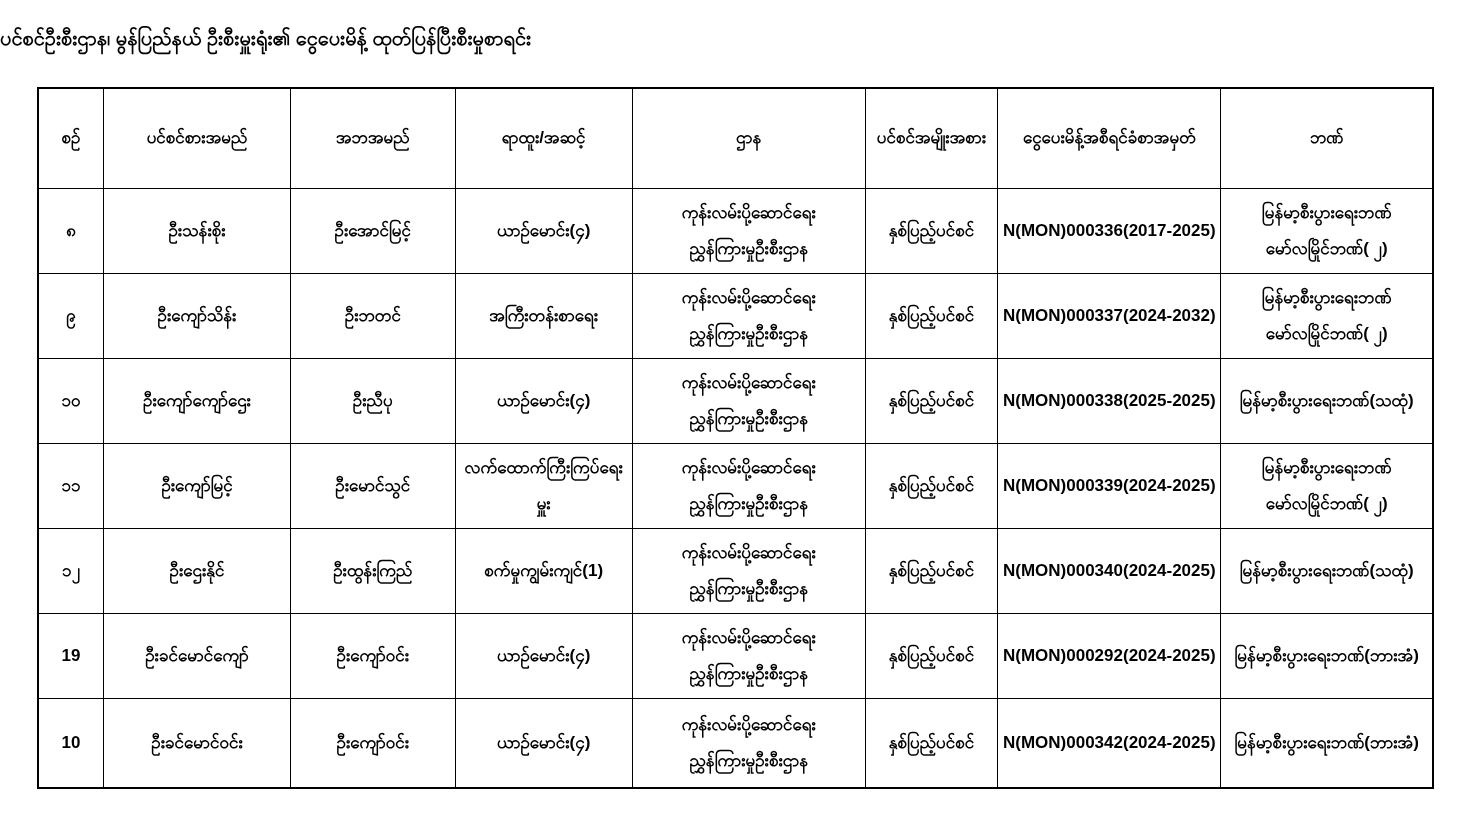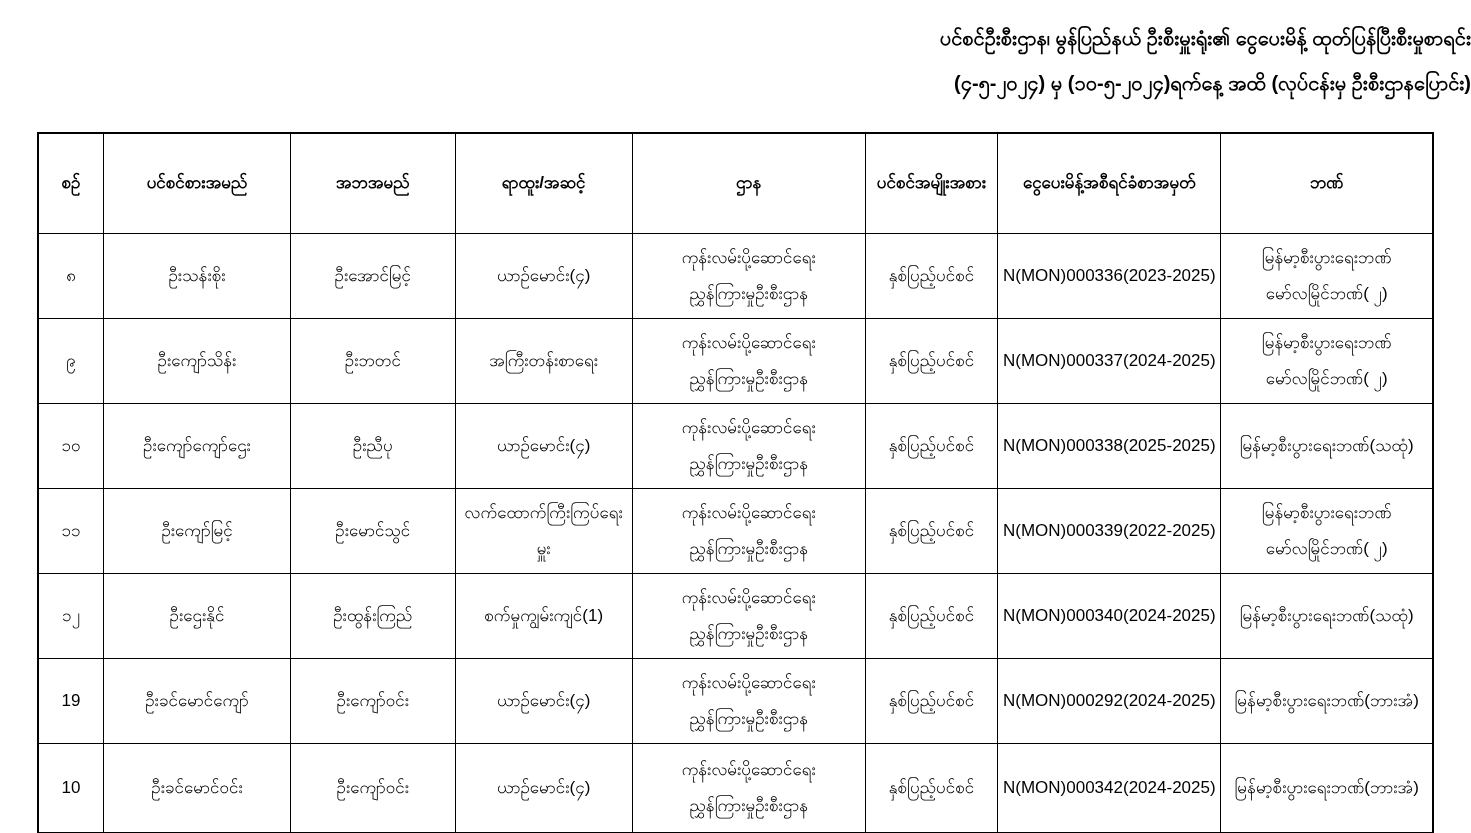--- a/index.html
+++ b/index.html
@@ -11,21 +11,21 @@
   }
   .page {
     position: relative;
     width: 1471px;
     height: 833px;
     background: #ffffff;
     overflow: hidden;
   }
   .doc-title {
     padding-top: 16px;
-    text-align: right;
+    text-align: left;
     font-weight: 700;
     font-size: 20px;
     line-height: 45px;
     color: #000000;
   }
   table.report-table {
     margin: 26px 12px 0 37px;
     width: 1397px;
     border-collapse: collapse;
     table-layout: fixed;
@@ -39,34 +39,33 @@
     font-size: 17px;
     line-height: 2.1;
     white-space: pre-line;
     padding: 2px 4px;
     overflow: hidden;
   }
   table.report-table th {
     font-weight: 700;
   }
   table.report-table td {
-    font-weight: 400;
+    font-weight: 700;
   }
   thead tr { height: 100px; }
   tbody tr { height: 85px; }
   tbody tr:last-child { height: 90px; }
 </style>
 </head>
 <body>
 
 <div class="page">
 
   <div class="doc-title">
     <div>ပင်စင်ဦးစီးဌာန၊ မွန်ပြည်နယ် ဦးစီးမှူးရုံး၏ ငွေပေးမိန့် ထုတ်ပြန်ပြီးစီးမှုစာရင်း</div>
-    <div>(၄-၅-၂၀၂၄) မှ (၁၀-၅-၂၀၂၄)ရက်နေ့ အထိ (လုပ်ငန်းမှ ဦးစီးဌာနပြောင်း)</div>
   </div>
 
   <table class="report-table">
     <colgroup id="table-colgroup">
         <col style="width: 4.7%;">
         <col style="width: 13.4%;">
         <col style="width: 11.8%;">
         <col style="width: 12.7%;">
         <col style="width: 16.7%;">
         <col style="width: 9.5%;">
@@ -87,33 +86,33 @@
     </thead>
     <tbody id="table-body">
         <tr>
           <td>၈</td>
           <td>ဦးသန်းစိုး</td>
           <td>ဦးအောင်မြင့်</td>
           <td>ယာဉ်မောင်း(၄)</td>
           <td>ကုန်းလမ်းပို့ဆောင်ရေး
 ညွှန်ကြားမှုဦးစီးဌာန</td>
           <td>နှစ်ပြည့်ပင်စင်</td>
-          <td>N(MON)000336(2023-2025)</td>
+          <td>N(MON)000336(2017-2025)</td>
           <td>မြန်မာ့စီးပွားရေးဘဏ်
 မော်လမြိုင်ဘဏ်( ၂)</td>
         </tr>
         <tr>
           <td>၉</td>
           <td>ဦးကျော်သိန်း</td>
           <td>ဦးဘတင်</td>
           <td>အကြီးတန်းစာရေး</td>
           <td>ကုန်းလမ်းပို့ဆောင်ရေး
 ညွှန်ကြားမှုဦးစီးဌာန</td>
           <td>နှစ်ပြည့်ပင်စင်</td>
-          <td>N(MON)000337(2024-2025)</td>
+          <td>N(MON)000337(2024-2032)</td>
           <td>မြန်မာ့စီးပွားရေးဘဏ်
 မော်လမြိုင်ဘဏ်( ၂)</td>
         </tr>
         <tr>
           <td>၁၀</td>
           <td>ဦးကျော်ကျော်ဌေး</td>
           <td>ဦးညီပု</td>
           <td>ယာဉ်မောင်း(၄)</td>
           <td>ကုန်းလမ်းပို့ဆောင်ရေး
 ညွှန်ကြားမှုဦးစီးဌာန</td>
@@ -122,21 +121,21 @@
           <td>မြန်မာ့စီးပွားရေးဘဏ်(သထုံ)</td>
         </tr>
         <tr>
           <td>၁၁</td>
           <td>ဦးကျော်မြင့်</td>
           <td>ဦးမောင်သွင်</td>
           <td>လက်ထောက်ကြီးကြပ်ရေးမှူး</td>
           <td>ကုန်းလမ်းပို့ဆောင်ရေး
 ညွှန်ကြားမှုဦးစီးဌာန</td>
           <td>နှစ်ပြည့်ပင်စင်</td>
-          <td>N(MON)000339(2022-2025)</td>
+          <td>N(MON)000339(2024-2025)</td>
           <td>မြန်မာ့စီးပွားရေးဘဏ်
 မော်လမြိုင်ဘဏ်( ၂)</td>
         </tr>
         <tr>
           <td>၁၂</td>
           <td>ဦးဌေးနိုင်</td>
           <td>ဦးထွန်းကြည်</td>
           <td>စက်မှုကျွမ်းကျင်(1)</td>
           <td>ကုန်းလမ်းပို့ဆောင်ရေး
 ညွှန်ကြားမှုဦးစီးဌာန</td>

